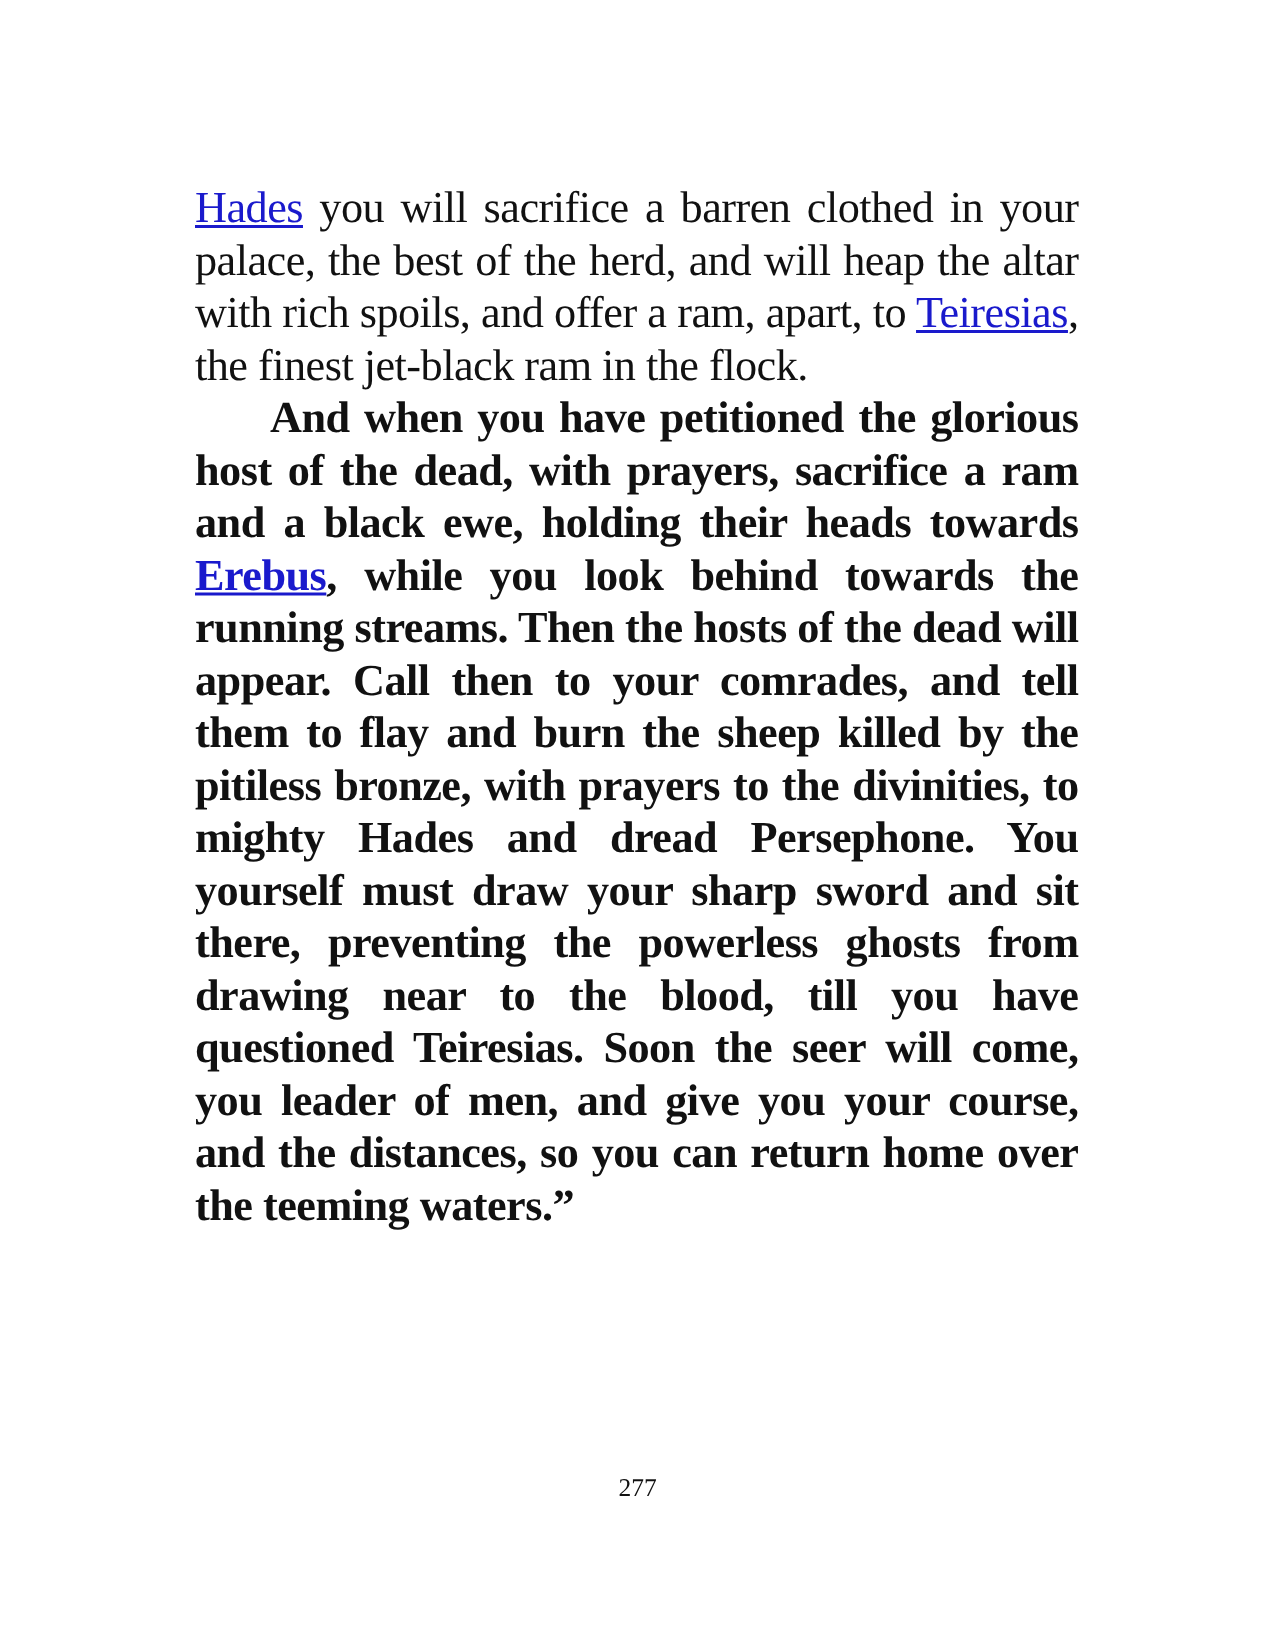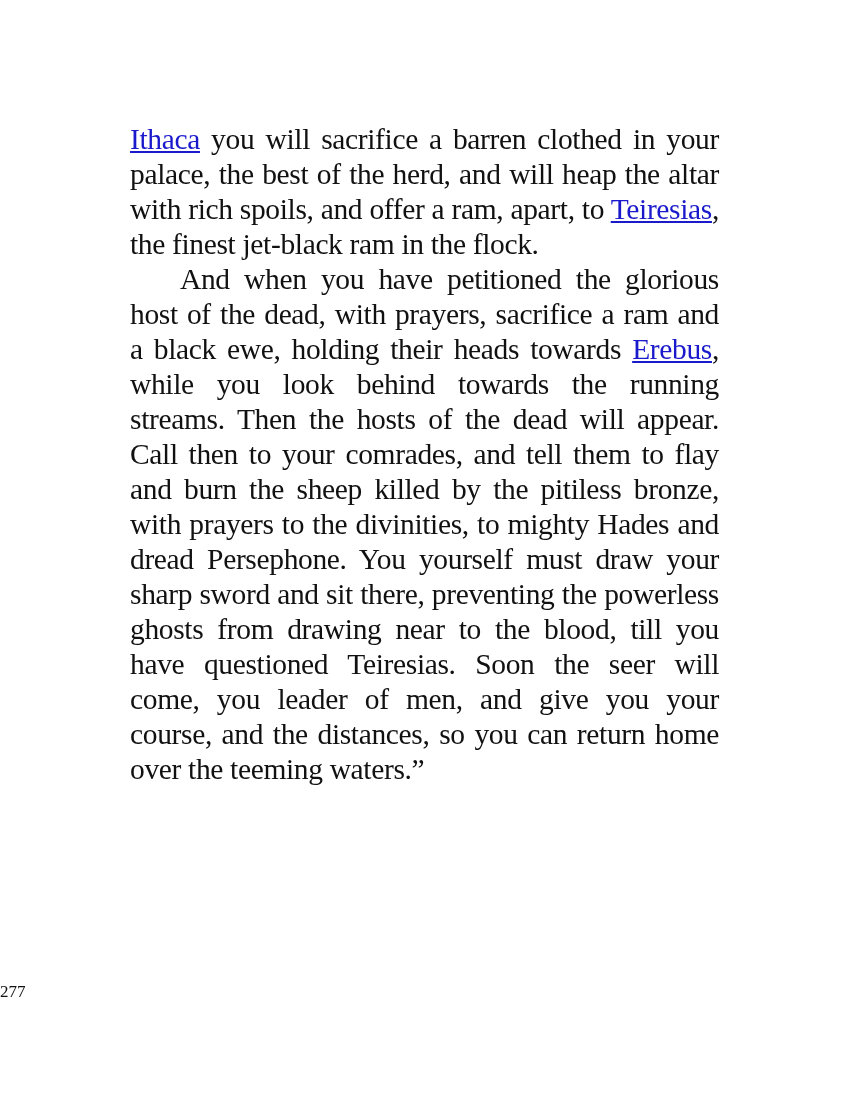--- a/index.html
+++ b/index.html
@@ -3,32 +3,32 @@
 <meta charset="utf-8">
 <style>
   html, body { margin: 0; padding: 0; background: #ffffff; }
   body { width: 850px; height: 1100px; position: relative; overflow: hidden; }
   .page-body {
     position: absolute; left: 130px; top: 122px; width: 589px;
     font-family: "Liberation Serif", serif; font-size: 29.5px; line-height: 35px;
     color: #111111; text-align: justify; letter-spacing: -0.35px;
   }
   .para { margin: 0; }
-  .para.indent { text-indent: 50px; }
+  .para.indent { text-indent: 50px; font-weight: bold; }
   a.link { color: #1a1acc; text-decoration: underline; }
   .page-number {
-    position: absolute; left: 0; width: 850px; top: 982px; text-align: left;
+    position: absolute; left: 0; width: 850px; top: 982px; text-align: center;
     font-family: "Liberation Serif", serif; font-size: 17px; color: #111111;
   }
 </style>
 </head>
 <body>
 
 <div class="page-body">
   <p class="para">
-    <a class="link">Ithaca</a><span> you will sacrifice a barren clothed in your palace, the best of the herd, and will heap the altar with rich spoils, and offer a ram, apart, to </span><a class="link">Teiresias</a><span>, the finest jet-black ram in the flock.</span>
+    <a class="link">Hades</a><span> you will sacrifice a barren clothed in your palace, the best of the herd, and will heap the altar with rich spoils, and offer a ram, apart, to </span><a class="link">Teiresias</a><span>, the finest jet-black ram in the flock.</span>
   </p>
   <p class="para indent">
     <span>And when you have petitioned the glorious host of the dead, with prayers, sacrifice a ram and a black ewe, holding their heads towards </span><a class="link">Erebus</a><span>, while you look behind towards the running streams. Then the hosts of the dead will appear. Call then to your comrades, and tell them to flay and burn the sheep killed by the pitiless bronze, with prayers to the divinities, to mighty Hades and dread Persephone. You yourself must draw your sharp sword and sit there, preventing the powerless ghosts from drawing near to the blood, till you have questioned Teiresias. Soon the seer will come, you leader of men, and give you your course, and the distances, so you can return home over the teeming waters.”</span>
   </p>
 </div>
 
 <div class="page-number">277</div>
 
 </body></html>

